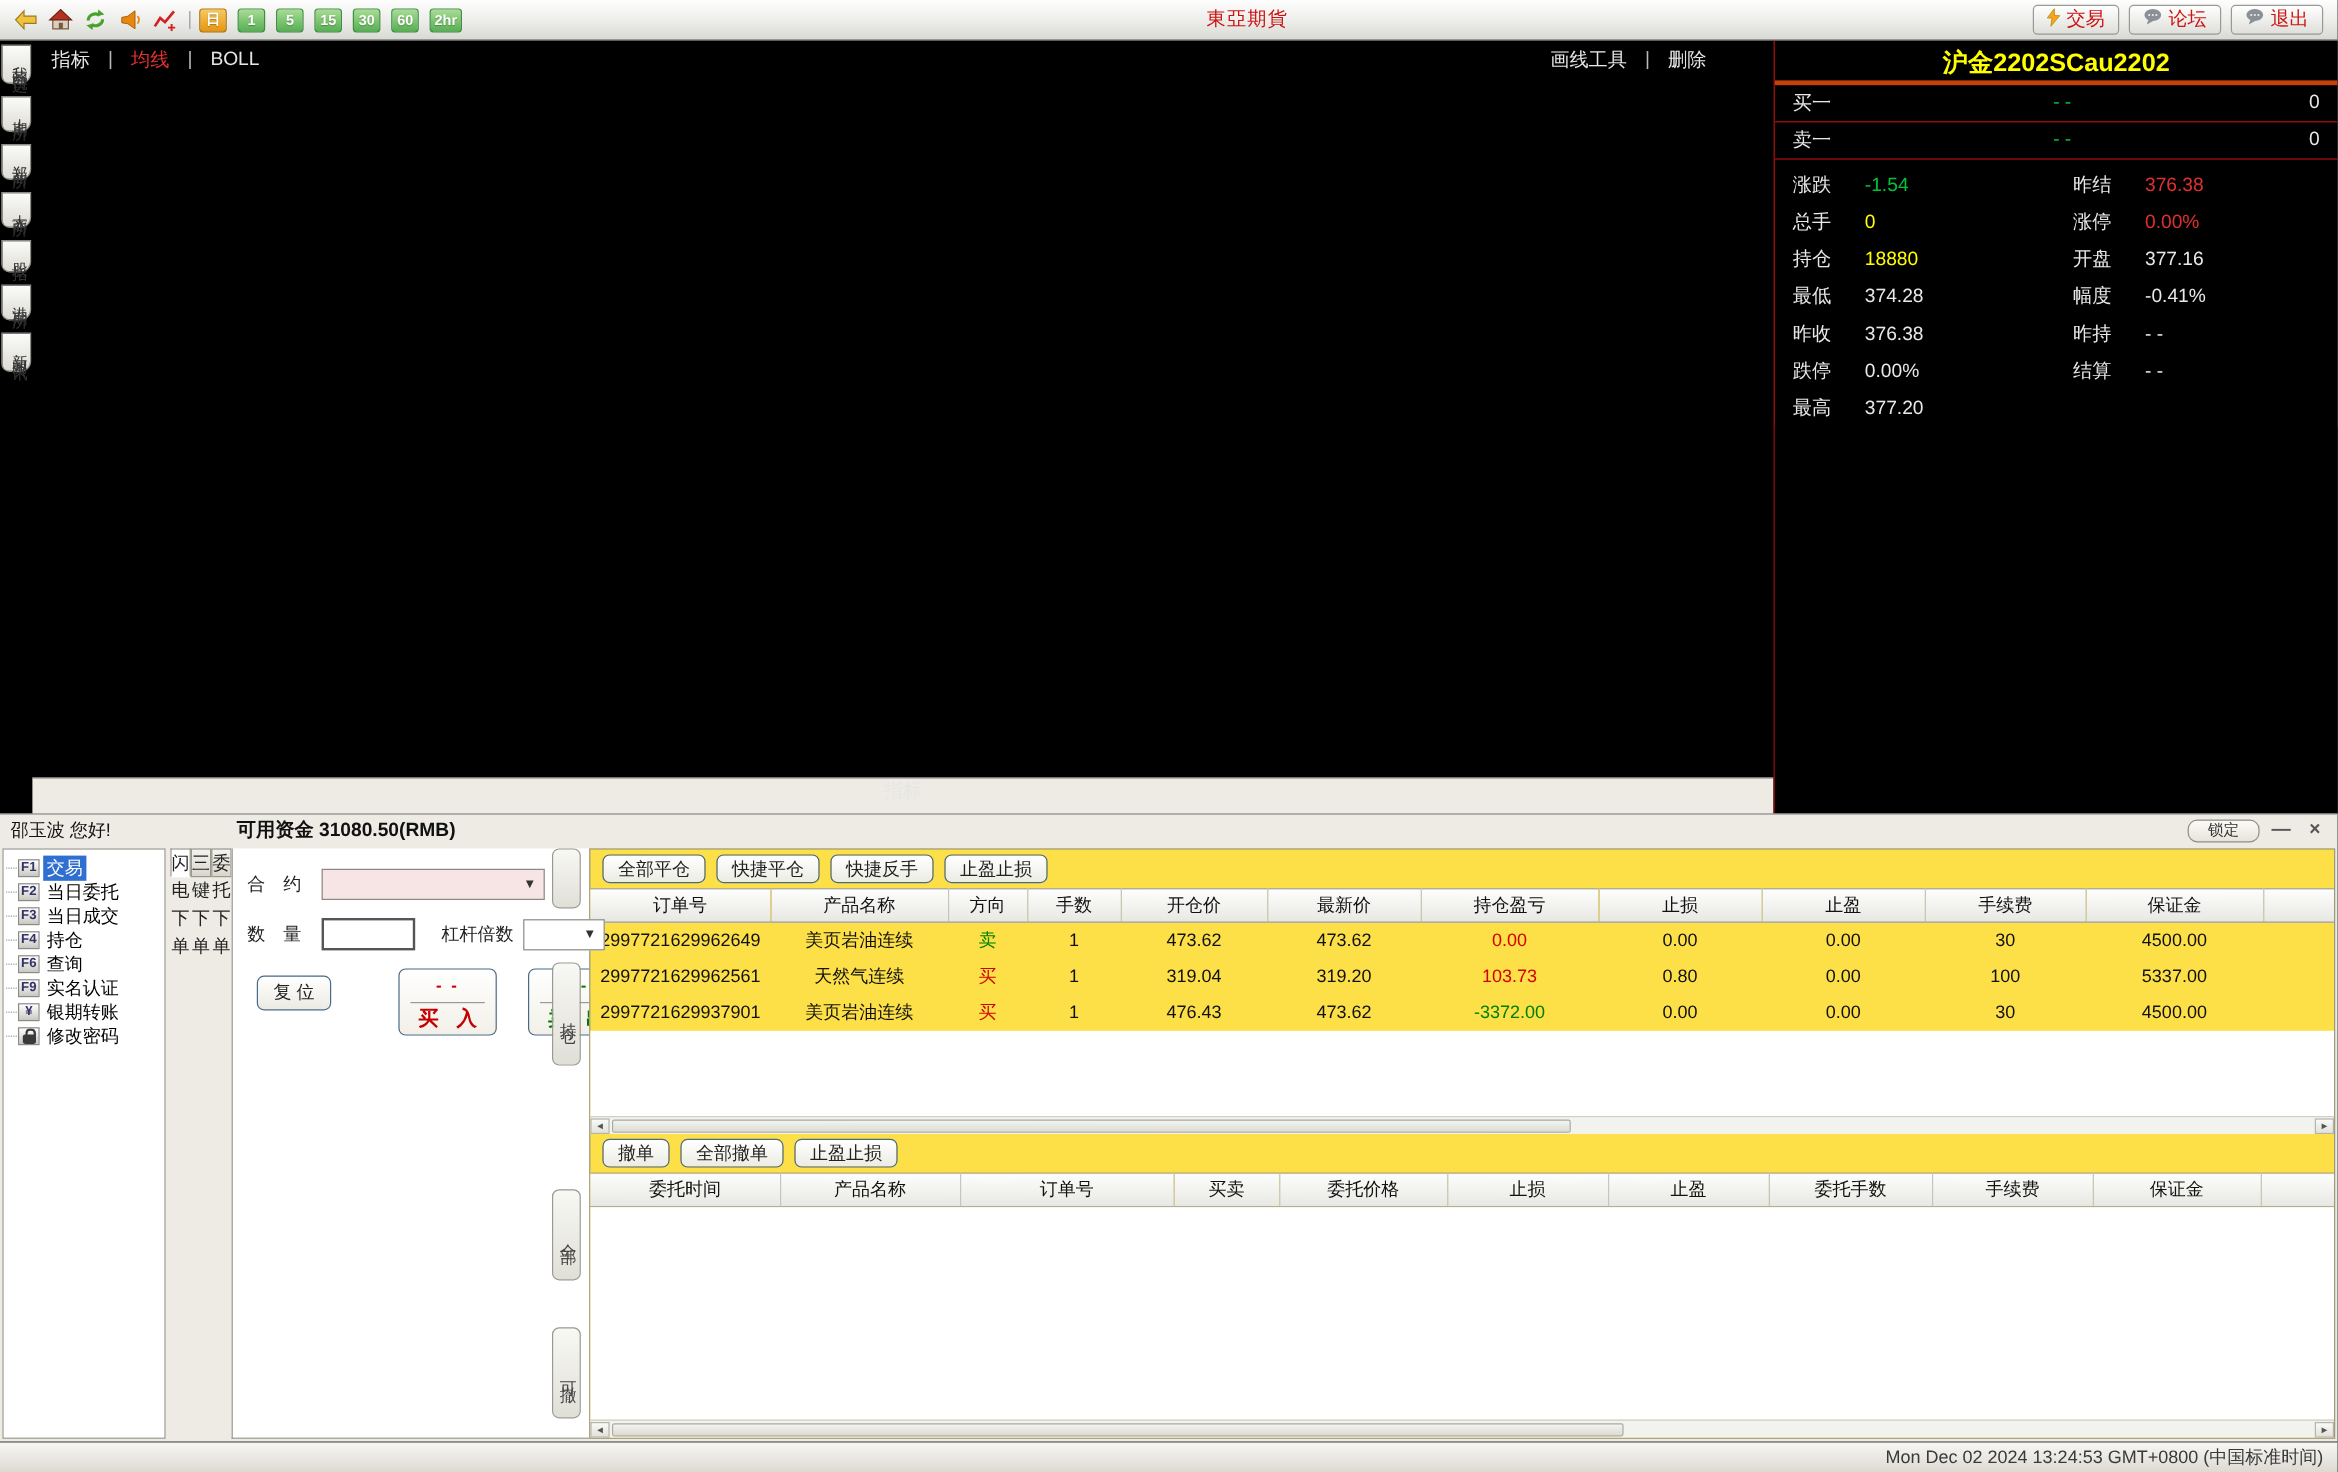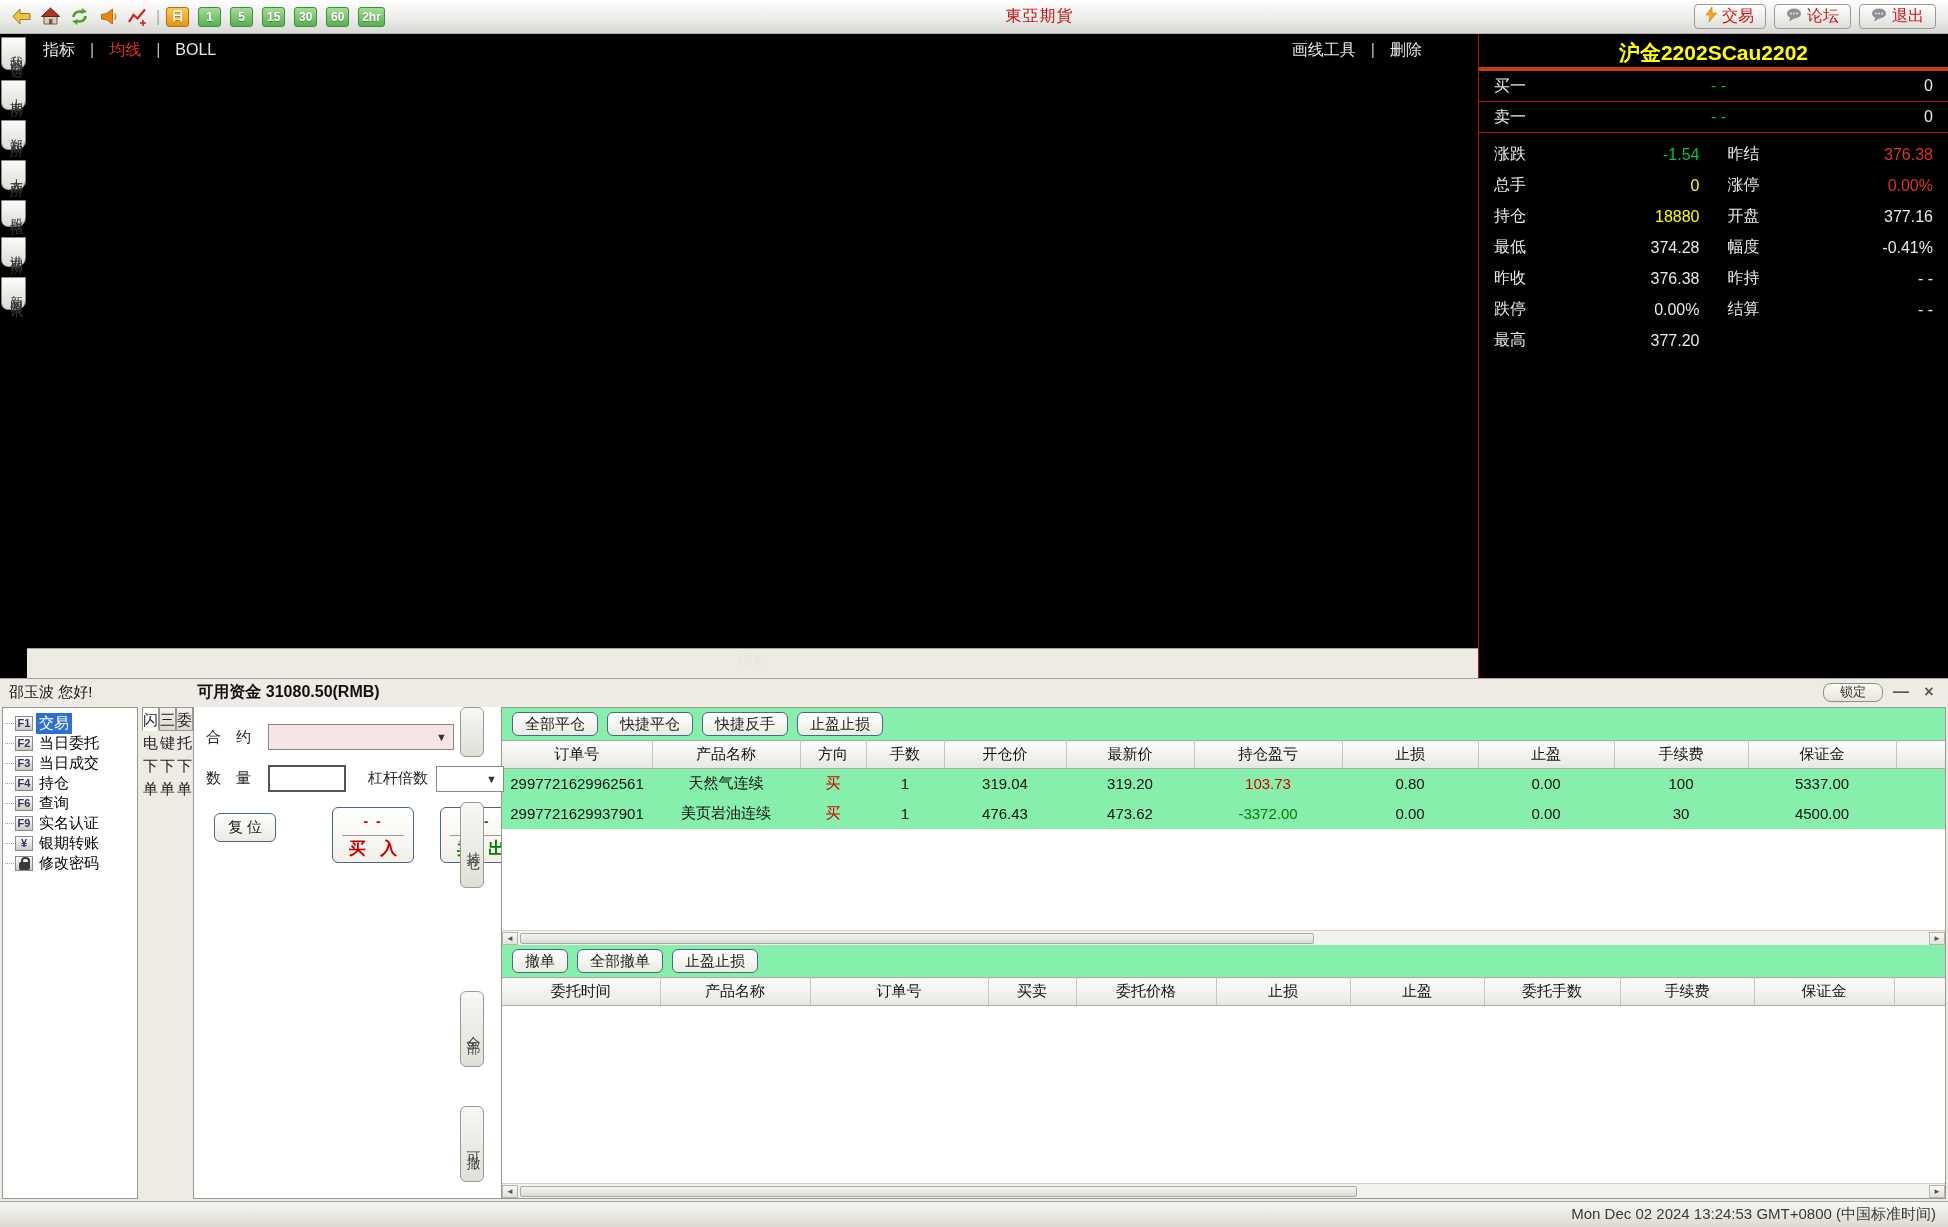--- a/index.html
+++ b/index.html
@@ -45,21 +45,21 @@
   .quote { width:470px; flex:0 0 470px; background:#000; border-left:1px solid #b01010;
     display:flex; flex-direction:column; color:#e8e8e8; }
   .q-title { height:37px; line-height:37px; text-align:center; color:#ffff00; font-weight:bold;
     font-size:21px; border-bottom:4px solid #c2410c; }
   .q-ba { height:31px; display:flex; align-items:center; padding:0 15px; border-bottom:1px solid #b01010; font-size:16px; }
   .q-ba .lbl { width:80px; }
   .q-ba .val { flex:1; text-align:center; }
   .q-ba .qty { width:70px; text-align:right; }
   .q-grid { padding:6px 15px 0 15px; }
   .q-grow { height:31px; display:grid; grid-template-columns:60px 1fr 28px 60px 1fr; align-items:center; font-size:16px; }
-  .q-grow .v { text-align:right; }
+  .q-grow .v { }
   .c-white { color:#e8e8e8; } .c-green { color:#00c33c; } .c-red { color:#e03030; } .c-yellow { color:#ffff00; }
   .q-tick-head { margin-top:7px; height:31px; flex:0 0 31px; border-top:1px solid #b01010; border-bottom:1px solid #b01010;
     display:grid; grid-template-columns:285px 100px 1fr; align-items:center; padding:0 15px; color:#c8c8c8; font-size:15px; }
   .q-tick-head span:nth-child(3) { text-align:right; }
   .q-tick-body { flex:1 1 auto; background:#000; }
 
   
   .bottom { height:523px; flex:0 0 523px; background:#edebe3; border-top:1px solid #a3a3a3;
     display:flex; flex-direction:column; }
   .p-head { height:26px; flex:0 0 26px; display:flex; align-items:center; padding:0 9px; font-size:15px; color:#111; }
@@ -113,21 +113,21 @@
 
   
   .strip { width:27px; flex:0 0 27px; position:relative; margin-left:5px; }
   .stab, .stab-blank { position:absolute; left:1px; width:24px; background:linear-gradient(#f8f8f4,#e0dfd7);
     border:1px solid #9a988f; border-radius:6px; }
   .stab { writing-mode:vertical-rl; text-orientation:upright; text-align:center; font-size:14px;
     color:#444; letter-spacing:4px; padding:10px 0; cursor:pointer; }
   .stab-blank { top:0; height:50px; }
 
   
-  .tables { flex:1 1 auto; min-width:0; background:#86efac; border:1px solid #9a988f; margin-left:15px;
+  .tables { flex:1 1 auto; min-width:0; background:#fde047; border:1px solid #9a988f; margin-left:5px;
     display:flex; flex-direction:column; }
   .sec1 { height:237px; flex:0 0 237px; display:flex; flex-direction:column; }
   .sec2 { flex:1 1 auto; display:flex; flex-direction:column; min-height:0; }
   .tbar { height:32px; flex:0 0 32px; display:flex; align-items:center; gap:9px; padding:0 10px; }
   .tbtn { height:24px; padding:0 12px; border:1px solid #4a6984; border-radius:6px;
     background:linear-gradient(#ffffff,#ecece4); font-size:15px; color:#222; cursor:pointer;
     display:flex; align-items:center; }
   table { border-collapse:collapse; table-layout:fixed; width:100%; }
   th { height:28px; background:linear-gradient(#fdfdfd,#e7e7e2); border-top:1px solid #adada6;
     border-bottom:1px solid #adada6; border-right:1px solid #c6c6c0; font-weight:normal; font-size:15px; color:#111;
@@ -465,20 +465,34 @@
                   <th>最新价</th>
                   <th>持仓盈亏</th>
                   <th>止损</th>
                   <th>止盈</th>
                   <th>手续费</th>
                   <th>保证金</th>
                   <th class="fillc"></th>
                 </tr>
               </thead>
             <tbody id="pos-body">
+                <tr>
+                  <td>2997721629962649</td>
+                  <td>美页岩油连续</td>
+                  <td class="t-green">卖</td>
+                  <td>1</td>
+                  <td>473.62</td>
+                  <td>473.62</td>
+                  <td class="t-red">0.00</td>
+                  <td>0.00</td>
+                  <td>0.00</td>
+                  <td>30</td>
+                  <td>4500.00</td>
+                  <td></td>
+                </tr>
                 <tr>
                   <td>2997721629962561</td>
                   <td>天然气连续</td>
                   <td class="t-red">买</td>
                   <td>1</td>
                   <td>319.04</td>
                   <td>319.20</td>
                   <td class="t-red">103.73</td>
                   <td>0.80</td>
                   <td>0.00</td>

